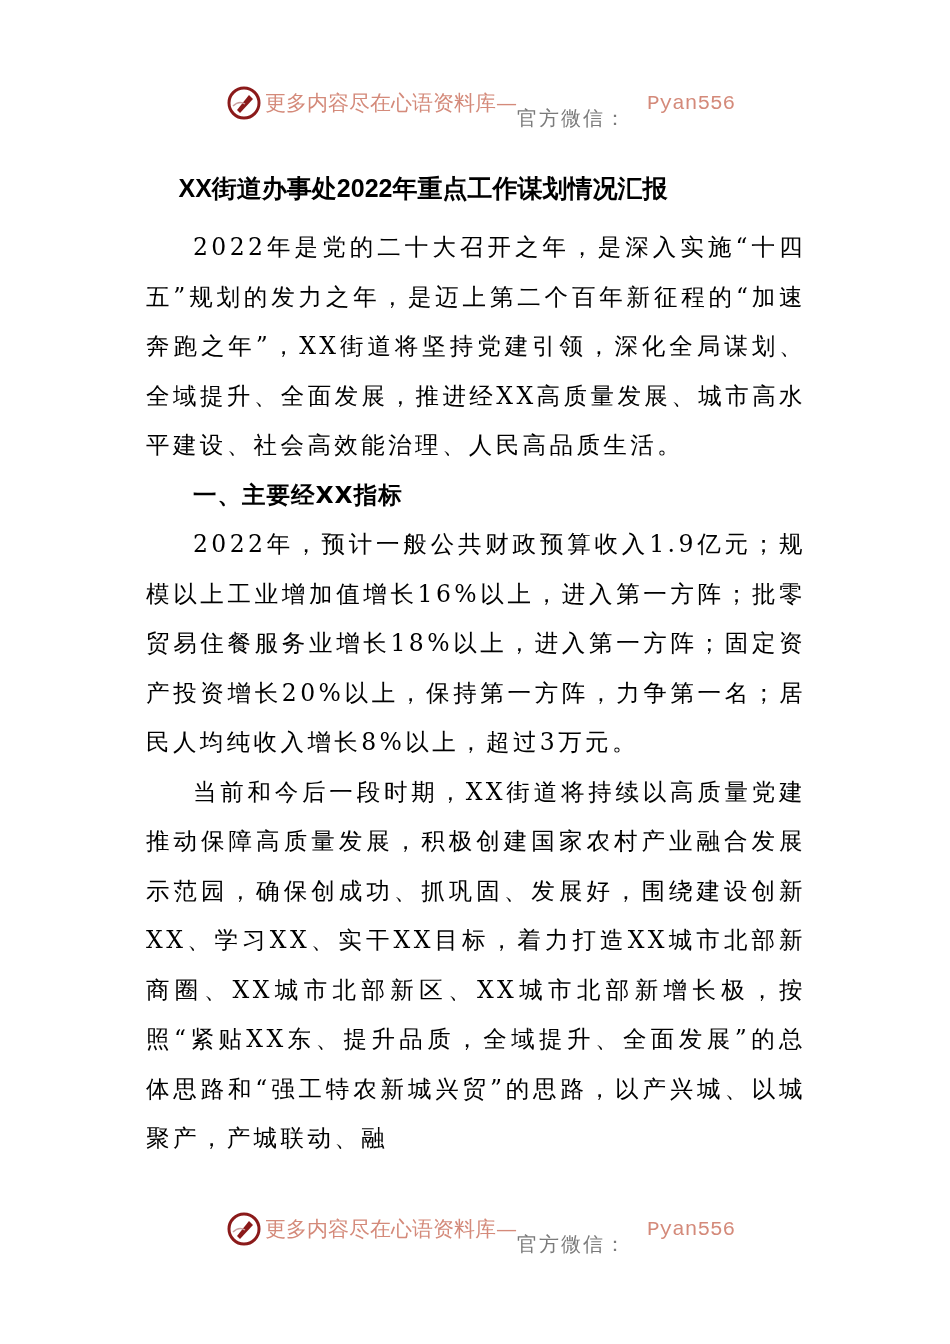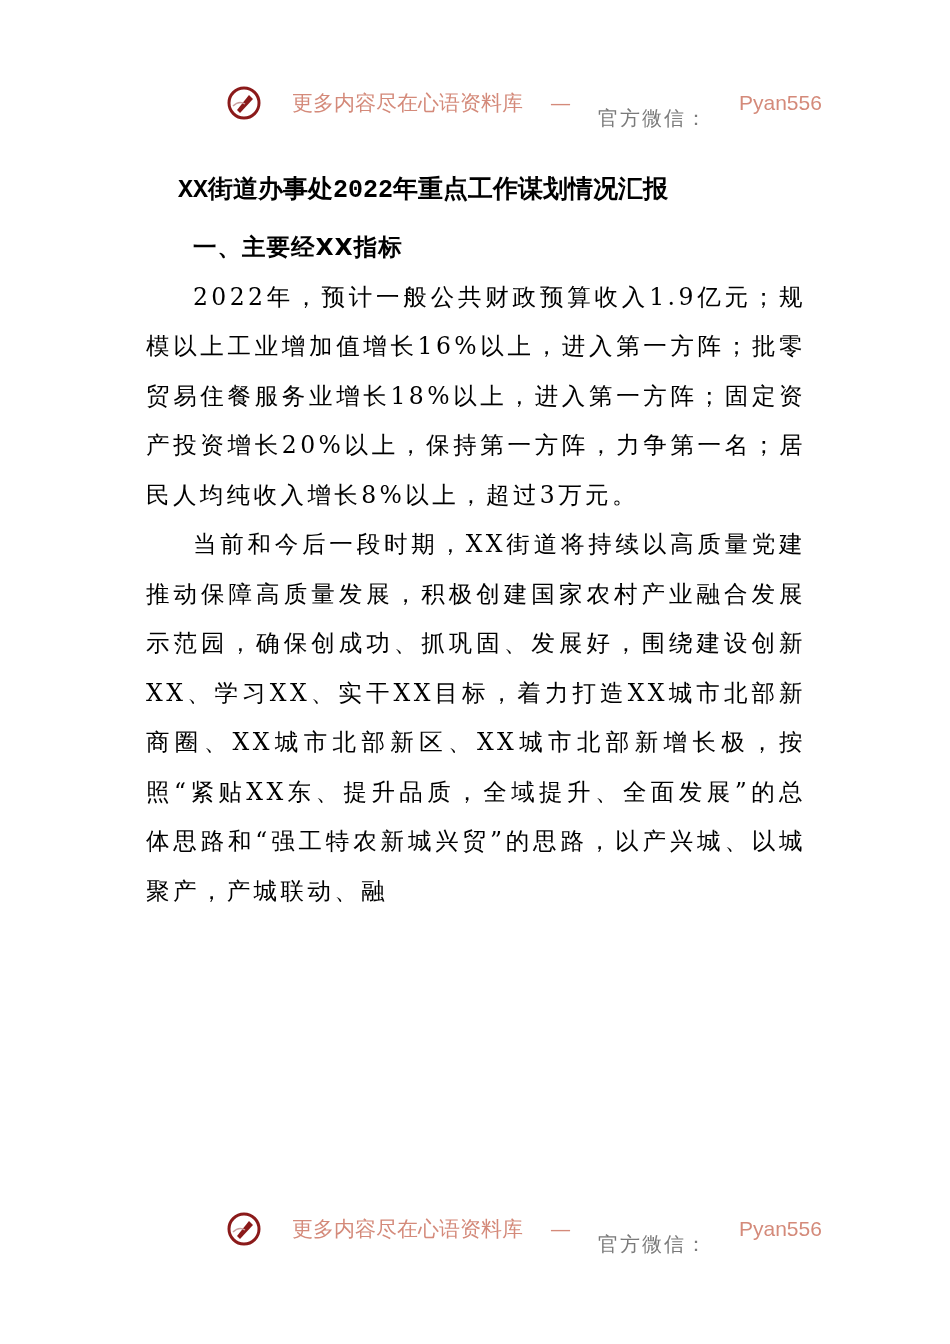--- a/index.html
+++ b/index.html
@@ -1,25 +1,25 @@
 <!DOCTYPE html>
 <html><head>
   <meta charset="utf-8">
   <style>
     html, body { margin: 0; padding: 0; background: #ffffff; }
     body { width: 950px; height: 1344px; position: relative; overflow: hidden; font-family: "DejaVu Serif", "Liberation Serif", serif; color: #000; }
-    .banner { position: absolute; left: 227px; height: 40px; display: flex; align-items: center; white-space: nowrap; gap: 27px; }
+    .banner { position: absolute; left: 227px; height: 40px; display: flex; align-items: center; white-space: nowrap; }
     .banner.top { top: 83px; }
     .banner.bottom { top: 1209px; }
     .banner .logo { width: 34px; height: 34px; margin-right: 4px; }
     .banner .b-main { color: #d48a7a; font-size: 21px; font-family: "DejaVu Serif", serif; letter-spacing: 0px; }
     .banner .b-dash { color: #d48a7a; font-size: 21px; }
     .banner .b-label { color: #7a7a7a; font-size: 20px; font-family: "DejaVu Serif", serif; letter-spacing: 2px; margin-top: 31px; }
-    .banner .b-id { color: #d48a7a; font-size: 21px; font-family: Liberation Sans, sans-serif; margin-left: 4px; }
-    .title { position: absolute; top: 172px; left: 0; width: 846px; text-align: center; font-size: 25px; font-weight: bold; font-family: Liberation Mono, monospace; letter-spacing: 0px; }
+    .banner .b-id { color: #d48a7a; font-size: 21px; font-family: Liberation Mono, monospace; margin-left: 20px; }
+    .title { position: absolute; top: 172px; left: 0; width: 846px; text-align: center; font-size: 25px; font-weight: bold; font-family: Liberation Sans, sans-serif; letter-spacing: 0px; }
     .content { position: absolute; left: 146px; top: 223px; width: 660px; }
     .para { font-size: 23.5px; line-height: 49.5px; text-align: justify; text-indent: 2em; letter-spacing: 3.4px; margin: 0; font-family: "DejaVu Serif", serif; }
     .heading { font-size: 23.5px; line-height: 49.5px; font-weight: bold; font-family: "DejaVu Sans", sans-serif; text-indent: 2em; margin: 0; letter-spacing: 1px; }
   </style>
 </head>
 <body>
 
 <div class="banner top">
   <svg class="logo" viewBox="0 0 34 34">
     <circle cx="17" cy="17" r="15" fill="none" stroke="#8b1a1a" stroke-width="3"></circle>
@@ -28,20 +28,21 @@
   </svg>
   <span class="b-main">更多内容尽在心语资料库</span>
   <span class="b-dash">—</span>
   <span class="b-label">官方微信：</span>
   <span class="b-id">Pyan556</span>
 </div>
 
 <div class="title">XX街道办事处2022年重点工作谋划情况汇报</div>
 
 <div class="content">
+  <p class="para">2022年是党的二十大召开之年，是深入实施“十四五”规划的发力之年，是迈上第二个百年新征程的“加速奔跑之年”，XX街道将坚持党建引领，深化全局谋划、全域提升、全面发展，推进经XX高质量发展、城市高水平建设、社会高效能治理、人民高品质生活。</p>
   <p class="heading">一、主要经XX指标</p>
   <p class="para">2022年，预计一般公共财政预算收入1.9亿元；规模以上工业增加值增长16%以上，进入第一方阵；批零贸易住餐服务业增长18%以上，进入第一方阵；固定资产投资增长20%以上，保持第一方阵，力争第一名；居民人均纯收入增长8%以上，超过3万元。</p>
   <p class="para">当前和今后一段时期，XX街道将持续以高质量党建推动保障高质量发展，积极创建国家农村产业融合发展示范园，确保创成功、抓巩固、发展好，围绕建设创新XX、学习XX、实干XX目标，着力打造XX城市北部新商圈、XX城市北部新区、XX城市北部新增长极，按照“紧贴XX东、提升品质，全域提升、全面发展”的总体思路和“强工特农新城兴贸”的思路，以产兴城、以城聚产，产城联动、融</p>
 </div>
 
 <div class="banner bottom">
   <svg class="logo" viewBox="0 0 34 34">
     <circle cx="17" cy="17" r="15" fill="none" stroke="#8b1a1a" stroke-width="3"></circle>
     <path d="M10 24 L22 9 L26 13 L13 27 Z" fill="#8b1a1a"></path>
     <path d="M6 20 Q12 14 18 18" fill="none" stroke="#c9a0a0" stroke-width="1.5"></path>

